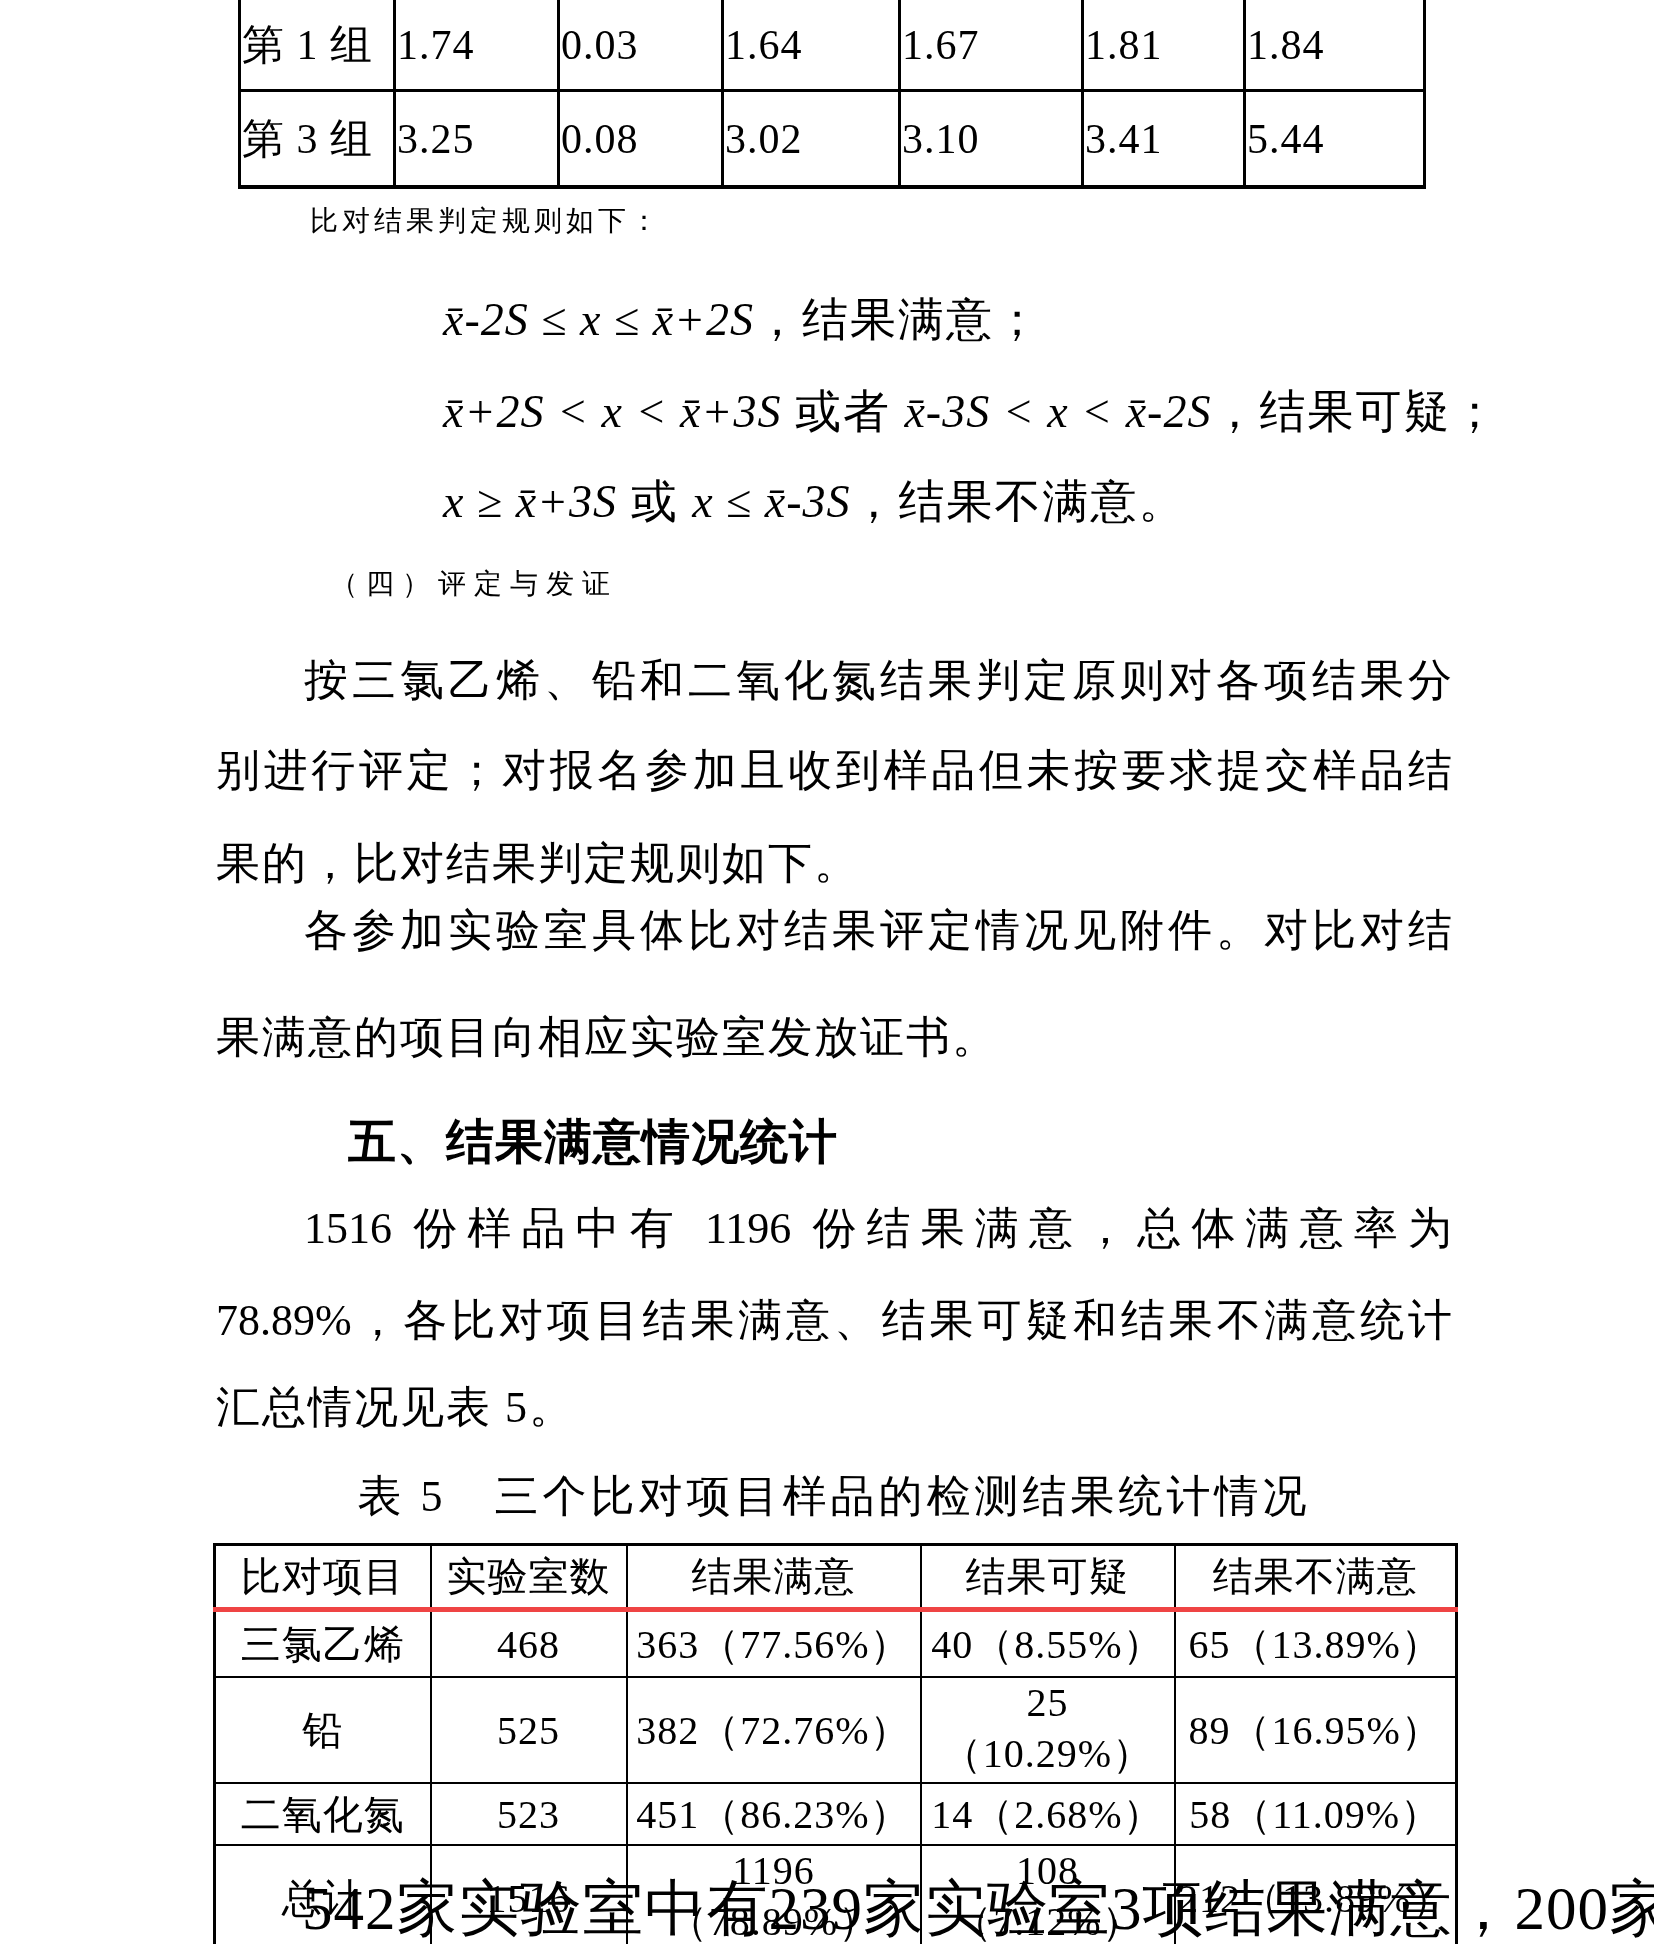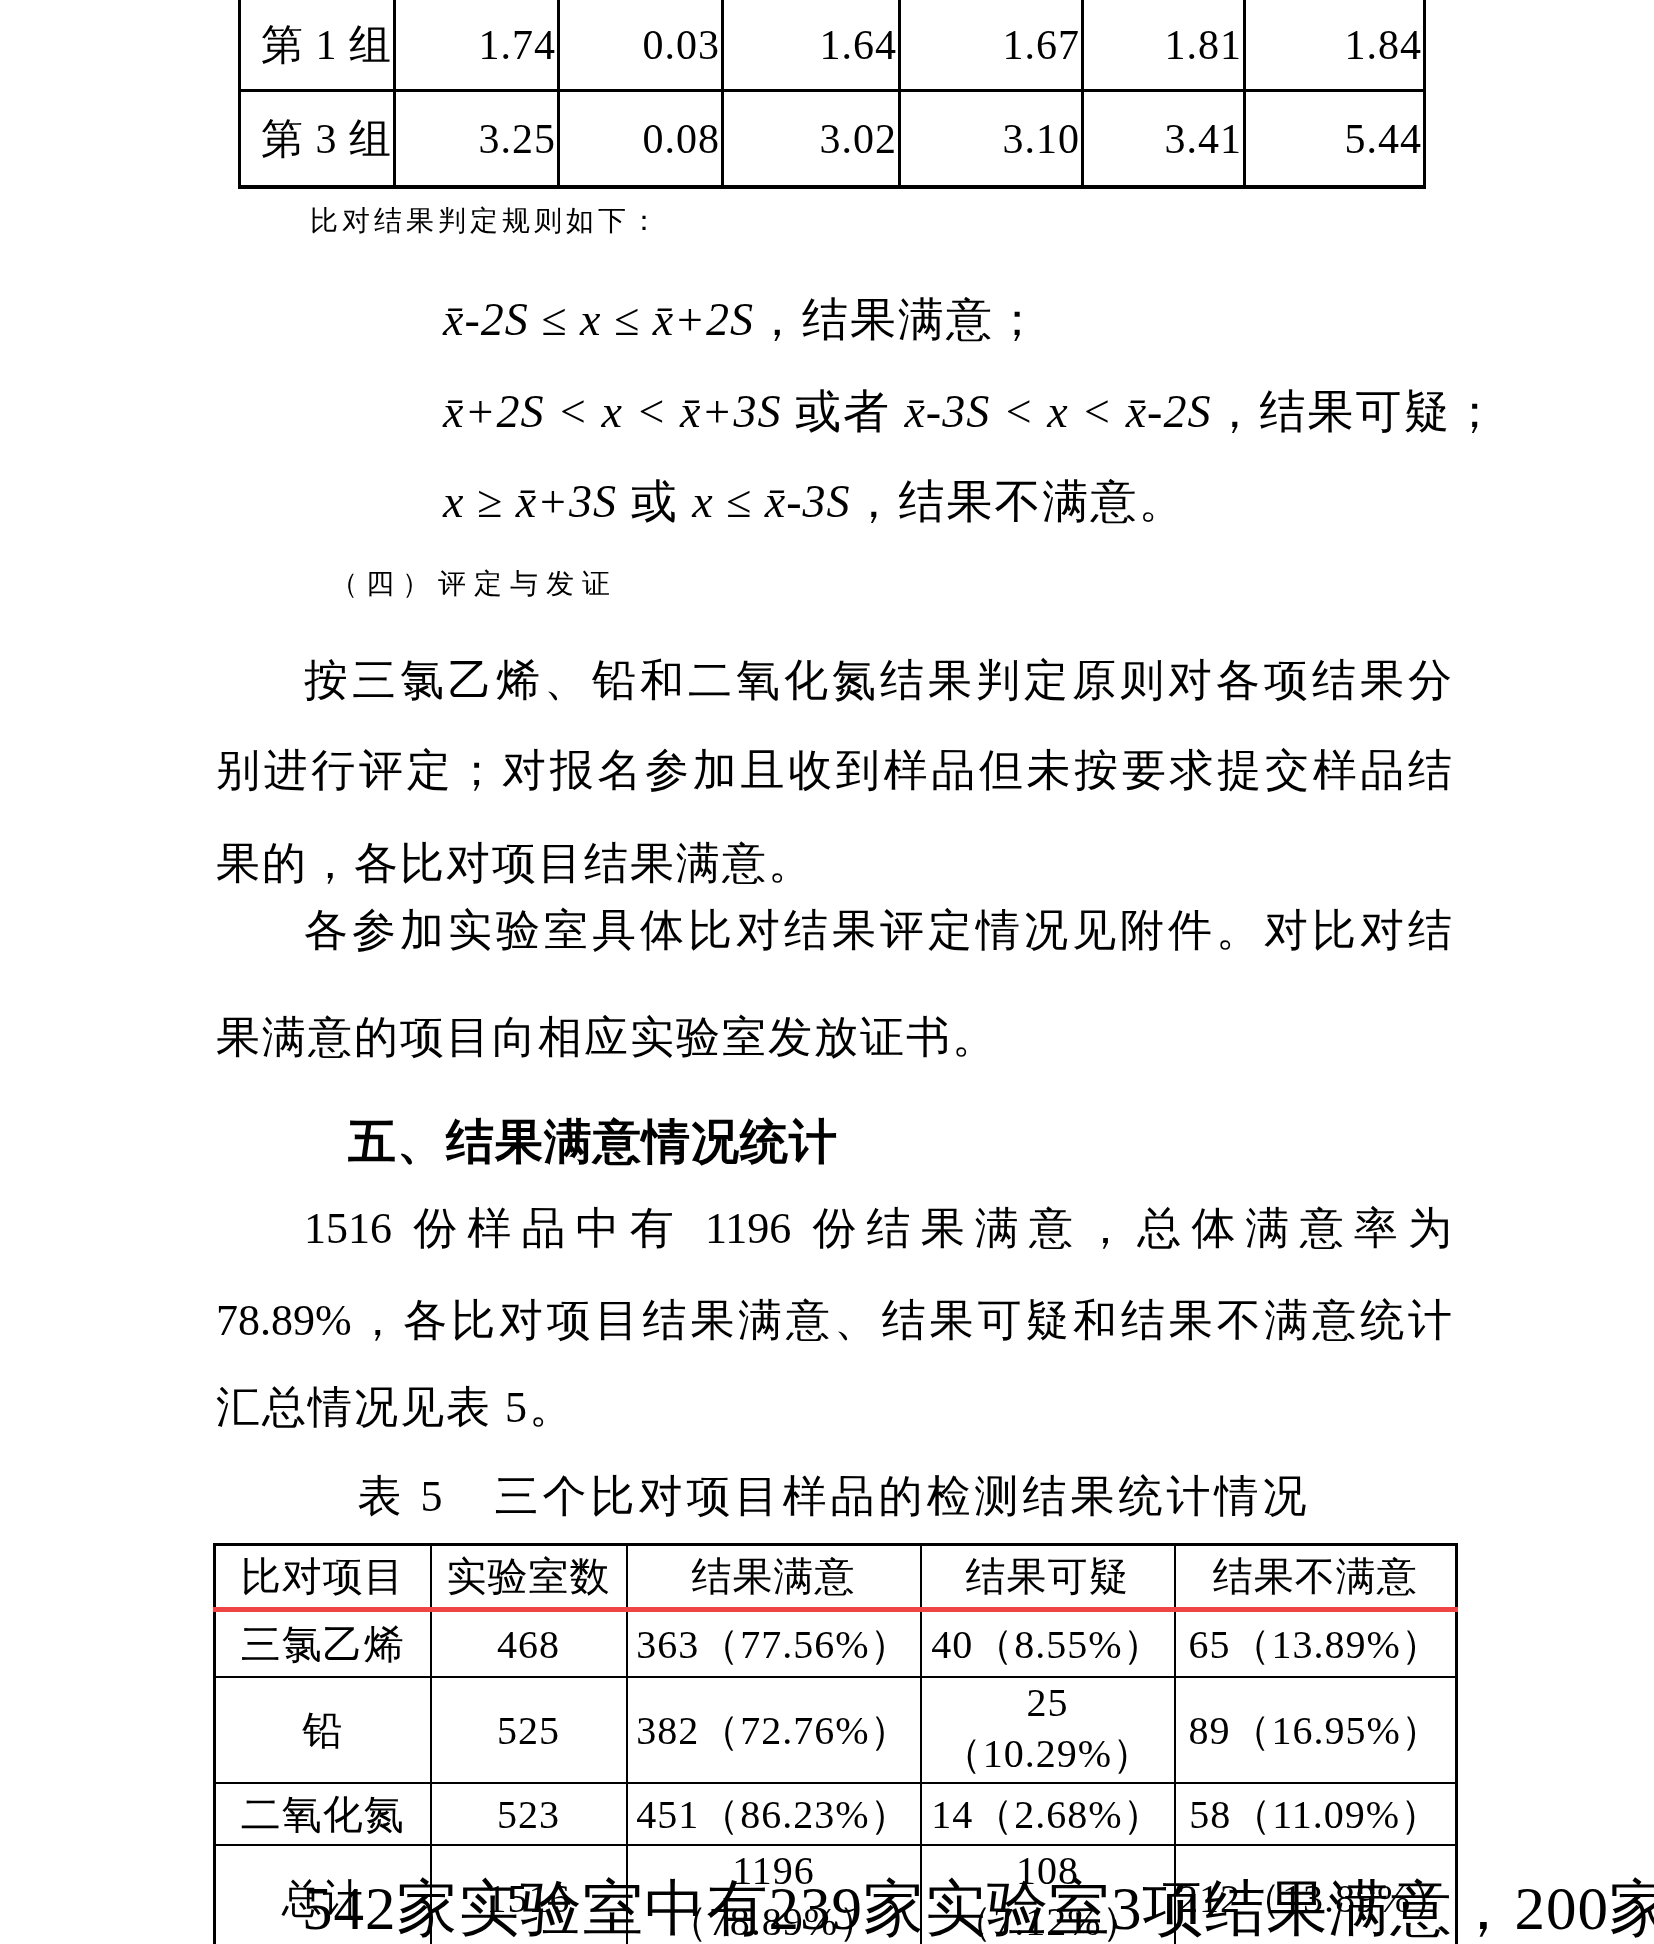--- a/index.html
+++ b/index.html
@@ -13,21 +13,21 @@
   }
   .abs{position:absolute;}
 
   
   .toptable{
     border-collapse:collapse;table-layout:fixed;
     width:1185px;
   }
   .toptable td{
     border:3px solid #000;
-    text-align:right;vertical-align:middle;
+    text-align:left;vertical-align:middle;
     font-size:42px;letter-spacing:1px;
     overflow:hidden;
   }
   .toptable tr.r1 td{border-top:none;height:87px;}
   .toptable tr.r2 td{height:91px;border-bottom:4px solid #000;}
 
   
   .line{position:absolute;font-size:28px;line-height:1.15;white-space:nowrap;}
   .jline{
     position:absolute;left:216px;width:1236px;
@@ -122,21 +122,21 @@
   </div>
 
   <div class="line formula" style="top:476px;">
     <span class="math">x ≥ x̄+3S</span><span class="cjk"> 或 </span><span class="math">x ≤ x̄-3S</span><span class="cjk">，结果不满意。</span>
   </div>
 
   <div class="line h-sub" style="top:568px;">（四）评定与发证</div>
 
   <div class="jline ind" style="top:656px;">按三氯乙烯、铅和二氧化氮结果判定原则对各项结果分</div>
   <div class="jline" style="top:746px;">别进行评定；对报名参加且收到样品但未按要求提交样品结</div>
-  <div class="pline" style="top:839px;">果的，各比对项目结果满意。</div>
+  <div class="pline" style="top:839px;">果的，比对结果判定规则如下。</div>
 
   <div class="jline ind" style="top:906px;">各参加实验室具体比对结果评定情况见附件。对比对结</div>
   <div class="pline" style="top:1013px;">果满意的项目向相应实验室发放证书。</div>
 
   <div class="line h-sec" style="top:1114px;">五、结果满意情况统计</div>
 
   <div class="jline ind" style="top:1204px;">1516 份样品中有 1196 份结果满意，总体满意率为</div>
   <div class="jline" style="top:1296px;">78.89%，各比对项目结果满意、结果可疑和结果不满意统计</div>
   <div class="pline" style="top:1383px;">汇总情况见表 5。</div>
 

